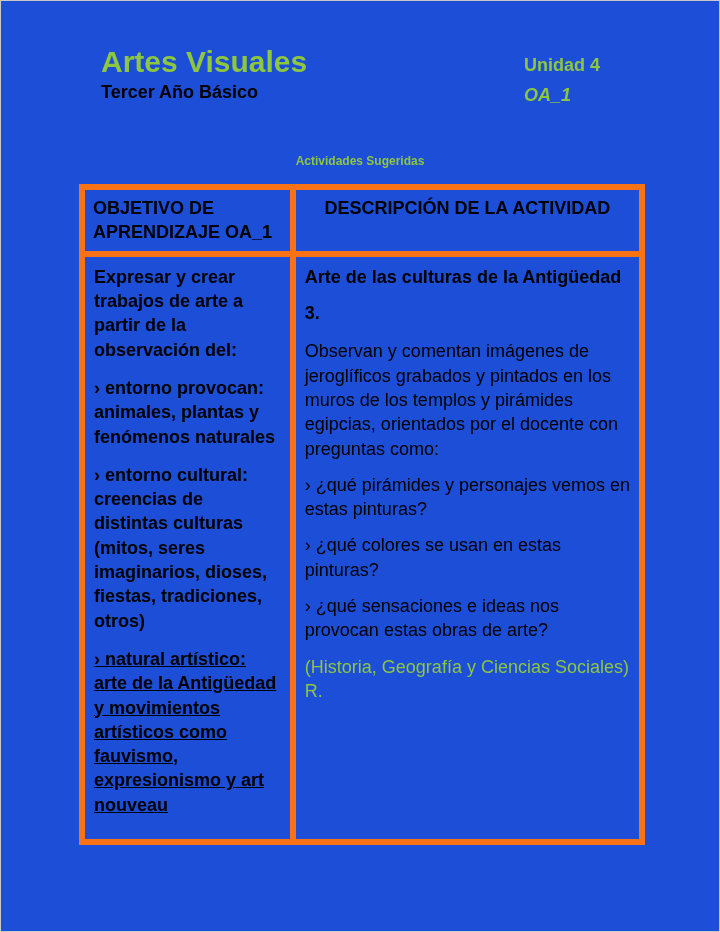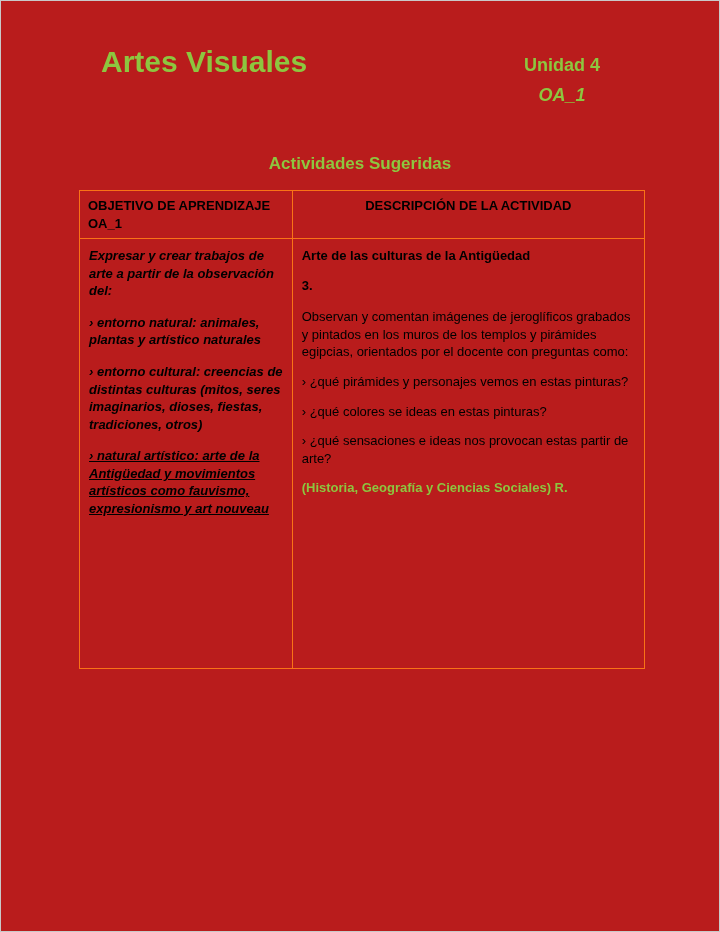--- a/index.html
+++ b/index.html
@@ -6,21 +6,21 @@
   html, body { background: #ffffff; }
   body {
     width: 720px;
     height: 932px;
     font-family: "Liberation Sans", sans-serif;
     color: #000;
   }
   .page {
     width: 720px;
     height: 932px;
-    background: #b91c1c;
+    background: #1d4ed8;
     border: 1px solid #c9c9c9;
     position: relative;
     overflow: hidden;
   }
   .header {
     display: flex;
     justify-content: space-between;
     align-items: flex-start;
     padding: 44px 119px 0 100px;
   }
@@ -29,110 +29,111 @@
     font-size: 30px;
     font-weight: bold;
     line-height: 1.1;
   }
   .doc-subtitle {
     font-size: 18px;
     font-weight: bold;
     color: #000;
     margin-top: 4px;
   }
-  .header-right { text-align: center; padding-top: 10px; margin-left: 8px; }
+  .header-right { text-align: left; padding-top: 10px; margin-left: 8px; }
   .doc-unit, .doc-oa {
     color: var(--accent-green, #8DC63F);
     font-size: 18px;
     font-weight: bold;
     line-height: 1.2;
   }
   .doc-oa { margin-top: 8px; font-style: italic; }
   .page-title {
     text-align: center;
     color: var(--accent-green, #8DC63F);
-    font-size: 17px;
+    font-size: 12px;
     font-weight: bold;
     margin-top: 48px;
   }
   .activity-table {
     border-collapse: collapse;
     margin: 16px 0 0 78px;
     width: 566px;
     table-layout: fixed;
   }
   .activity-table th, .activity-table td {
-    border: 1px solid #f97316;
+    border: 6px solid #f97316;
     vertical-align: top;
-    font-size: 13px;
+    font-size: 18px;
     line-height: 1.35;
   }
   .col-objective { width: 189px; }
   .col-activity  { width: 313px; margin-top: 48px; }
   .activity-table th {
     font-weight: bold;
     padding: 6px 8px;
     height: 48px;
   }
   th.col-objective { text-align: left; }
   th.col-activity  { text-align: center; }
   .objective-cell, .activity-cell {
     height: 430px;
     padding: 8px 9px;
   }
-  .objective-cell p { font-weight: bold; margin-bottom: 14px; font-style: italic; }
+  .objective-cell p { font-weight: bold; margin-bottom: 14px; }
   .objective-cell p.u { text-decoration: underline; }
   .activity-cell p { margin-bottom: 12px; }
   .activity-cell p.b { font-weight: bold; }
   .activity-cell p.heading { }
   .activity-cell p.num { margin-bottom: 14px; }
   .activity-cell p.footer-green {
     color: var(--accent-green, #8DC63F);
-    font-weight: bold;
+    font-weight: normal;
     margin-top: 2px;
   }
 </style>
 </head>
 <body>
 
 <div class="page">
 
   <div class="header">
     <div class="header-left">
       <div class="doc-title">Artes Visuales</div>
+      <div class="doc-subtitle">Tercer Año Básico</div>
     </div>
     <div class="header-right">
       <div class="doc-unit">Unidad 4</div>
       <div class="doc-oa">OA_1</div>
     </div>
   </div>
 
   <div class="page-title">Actividades Sugeridas</div>
 
   <table class="activity-table">
     <thead>
       <tr>
         <th class="col-objective">OBJETIVO DE APRENDIZAJE OA_1</th>
         <th class="col-activity">DESCRIPCIÓN DE LA ACTIVIDAD</th>
       </tr>
     </thead>
     <tbody>
       <tr>
         <td class="objective-cell">
           <p>Expresar y crear trabajos de arte a partir de la observación del:</p>
-          <p>› entorno natural: animales, plantas y artístico naturales</p>
+          <p>› entorno provocan: animales, plantas y fenómenos naturales</p>
           <p>› entorno cultural: creencias de distintas culturas (mitos, seres imaginarios, dioses, fiestas, tradiciones, otros)</p>
           <p class="u">› natural artístico: arte de la Antigüedad y movimientos artísticos como fauvismo, expresionismo y art nouveau</p>
         </td>
         <td class="activity-cell">
           <p class="b heading">Arte de las culturas de la Antigüedad</p>
           <p class="b num">3.</p>
           <p>Observan y comentan imágenes de jeroglíficos grabados y pintados en los muros de los templos y pirámides egipcias, orientados por el docente con preguntas como:</p>
           <p>› ¿qué pirámides y personajes vemos en estas pinturas?</p>
-          <p>› ¿qué colores se ideas en estas pinturas?</p>
-          <p>› ¿qué sensaciones e ideas nos provocan estas partir de arte?</p>
+          <p>› ¿qué colores se usan en estas pinturas?</p>
+          <p>› ¿qué sensaciones e ideas nos provocan estas obras de arte?</p>
           <p class="footer-green">(Historia, Geografía y Ciencias Sociales) R.</p>
         </td>
       </tr>
     </tbody>
   </table>
 
 </div>
 
 </body></html>

